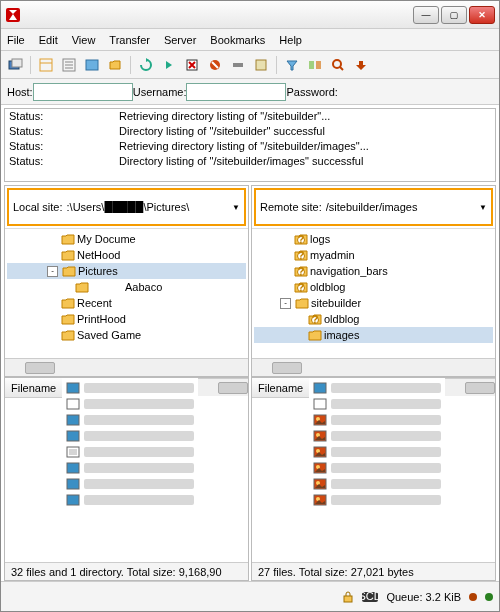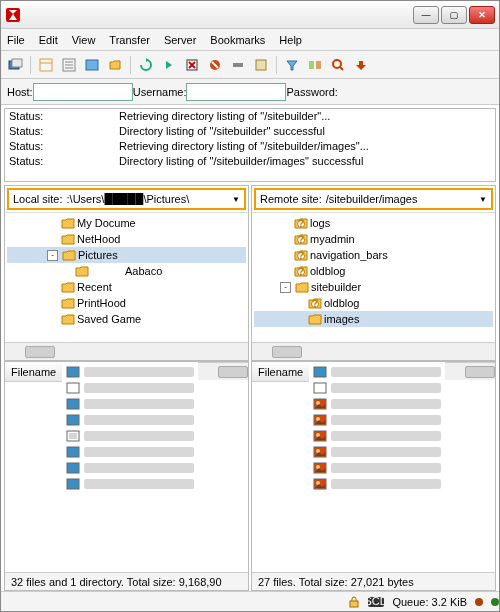--- a/index.html
+++ b/index.html
@@ -14,38 +14,38 @@
 .toolbar { height: 28px; background: #f4f4f4; border-bottom: 1px solid #ccc; display: flex; align-items: center; padding: 2px 4px; gap: 3px; }
 .tbtn { width: 20px; height: 20px; border: 1px solid transparent; border-radius: 2px; display: flex; align-items: center; justify-content: center; cursor: default; }
 .tsep { width: 1px; height: 18px; background: #ccc; margin: 0 2px; }
 .conn-row { height: 26px; background: #f4f4f4; border-bottom: 1px solid #ccc; display: flex; align-items: center; padding: 0 6px; }
 .conn-row input { height: 18px; border: 1px solid #7a9; padding: 0 2px; font-size: 11px; }
 .log { height: 74px; background: #fff; border: 1px solid #bbb; margin: 3px; overflow: hidden; font-size: 11px; }
 .log-row { display: flex; padding: 0 4px; line-height: 15px; }
 .log-row .k { width: 110px; }
 .panes { display: flex; flex: 1; gap: 2px; padding: 0 3px; }
 .pane { flex: 1; display: flex; flex-direction: column; border: 1px solid #bbb; min-width: 0; }
-.site-row { height: 22px; border: 2px solid #f59b00; display: flex; align-items: center; padding: 0 4px; gap: 4px; margin: 2px; }
+.site-row { height: 38px; border: 2px solid #f59b00; display: flex; align-items: center; padding: 0 4px; gap: 4px; margin: 2px; }
 .site-row input { flex: 1; border: none; outline: none; font-size: 11px; min-width: 0; }
 .site-row .dd { font-size: 8px; }
 .tree { flex: 0 0 130px; overflow: hidden; background: #fff; border-top: 1px solid #ddd; padding: 2px; position: relative; }
 .tree-item { display: flex; align-items: center; height: 16px; gap: 2px; white-space: nowrap; }
 .tree-item .fold { width: 14px; height: 12px; }
 .tree-item.sel { background: #cde; }
 .exp { width: 11px; height: 11px; border: 1px solid #888; display: inline-flex; align-items: center; justify-content: center; font-size: 8px; line-height: 8px; margin-right: 2px; background: #fff; }
 .hscroll { height: 18px; background: #f0f0f0; border-top: 1px solid #ccc; display: flex; align-items: center; }
 .hscroll .thumb { width: 30px; height: 12px; background: #d0d0d0; border: 1px solid #aaa; margin-left: 20px; border-radius: 2px; }
 .filelist-wrap { flex: 1; display: flex; flex-direction: row; border-top: 2px solid #bbb; min-height: 0; }
 .list-hdr { height: 20px; background: linear-gradient(#fdfdfd,#e8e8e8); border-bottom: 1px solid #ccc; padding: 0 6px; display: flex; align-items: center; }
 .filelist { flex: 1; overflow: hidden; background: #fff; padding: 2px 4px; }
 .file-row { display: flex; align-items: center; height: 16px; gap: 4px; }
 .file-row .ficon { width: 14px; height: 12px; flex-shrink: 0; }
 .file-row .fname { flex: 1; height: 10px; background: #d8d8d8; border-radius: 2px; filter: blur(0.5px); }
 .statusbar { height: 18px; border-top: 1px solid #ccc; background: #f4f4f4; display: flex; align-items: center; padding: 0 6px; font-size: 11px; }
-.footer { height: 20px; border-top: 1px solid #ccc; background: #f4f4f4; display: flex; align-items: center; justify-content: flex-end; padding: 0 0; gap: 8px; }
+.footer { height: 30px; border-top: 1px solid #ccc; background: #f4f4f4; display: flex; align-items: center; justify-content: flex-end; padding: 0 6px; gap: 8px; }
 .dot { width: 8px; height: 8px; border-radius: 50%; }
 svg { display: block; }
 </style>
 </head>
 <body>
 
 <div class="titlebar">
   <span class="app-icon">
     <svg width="16" height="16">
         <rect x="1" y="1" width="14" height="14" fill="#c00" rx="2"></rect>

